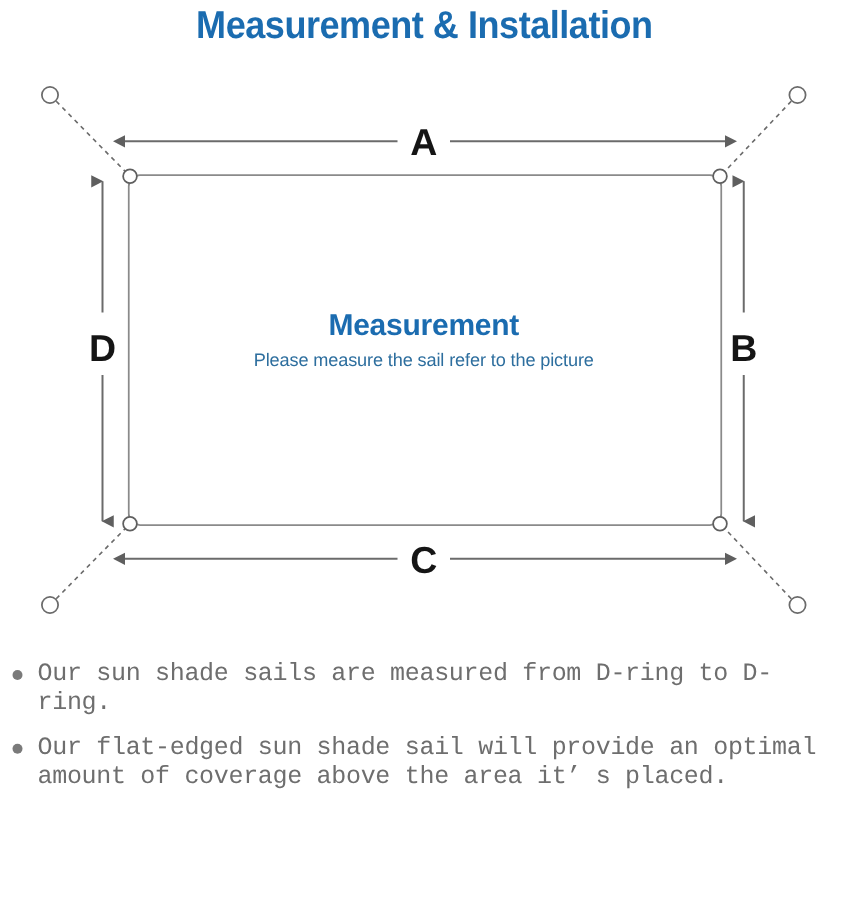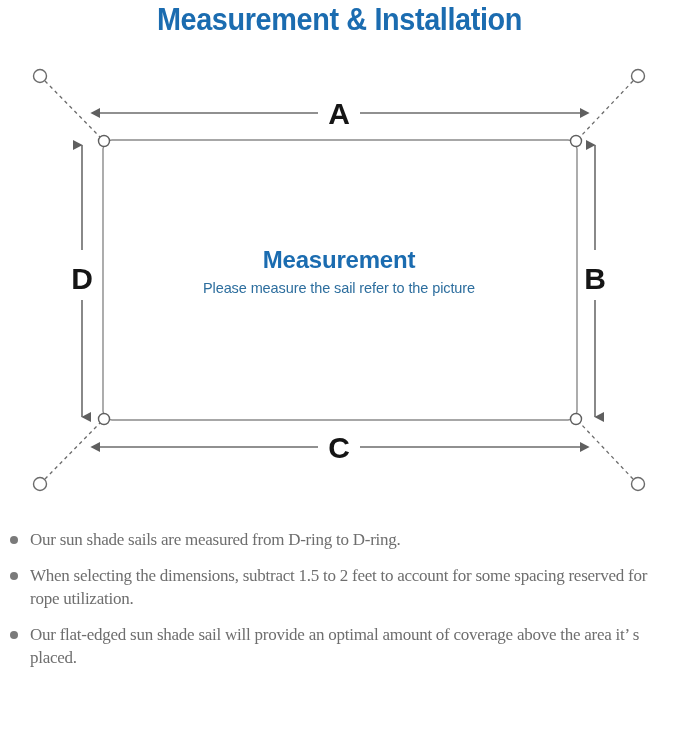--- a/index.html
+++ b/index.html
@@ -81,22 +81,22 @@
     flex: 0 0 auto;
     width: 8px;
     height: 8px;
     border-radius: 50%;
     background: #7a7a7a;
     margin-top: 8px;
     margin-right: 12px;
   }
   .note-text {
     flex: 1 1 auto;
-    font-family: Liberation Serif, serif;
-    font-size: 17px;
+    font-family: Liberation Mono, monospace;
+    font-size: 20px;
     line-height: 23px;
     color: #6e6e6e;
     letter-spacing: -0.25px;
   }
 </style>
 </head>
 <body>
 
 <div id="title">Measurement &amp; Installation</div>
 
@@ -171,19 +171,15 @@
   </svg>
 </div>
 
 <div id="notes">
   <div class="note-item">
     <span class="note-bullet"></span>
     <span class="note-text">Our sun shade sails are measured from D-ring to D-ring.</span>
   </div>
   <div class="note-item">
     <span class="note-bullet"></span>
-    <span class="note-text">When selecting the dimensions, subtract 1.5 to 2 feet to account for some spacing reserved for rope utilization.</span>
-  </div>
-  <div class="note-item">
-    <span class="note-bullet"></span>
     <span class="note-text">Our flat-edged sun shade sail will provide an optimal amount of coverage above the area it’ s placed.</span>
   </div>
 </div>
 
 </body></html>

